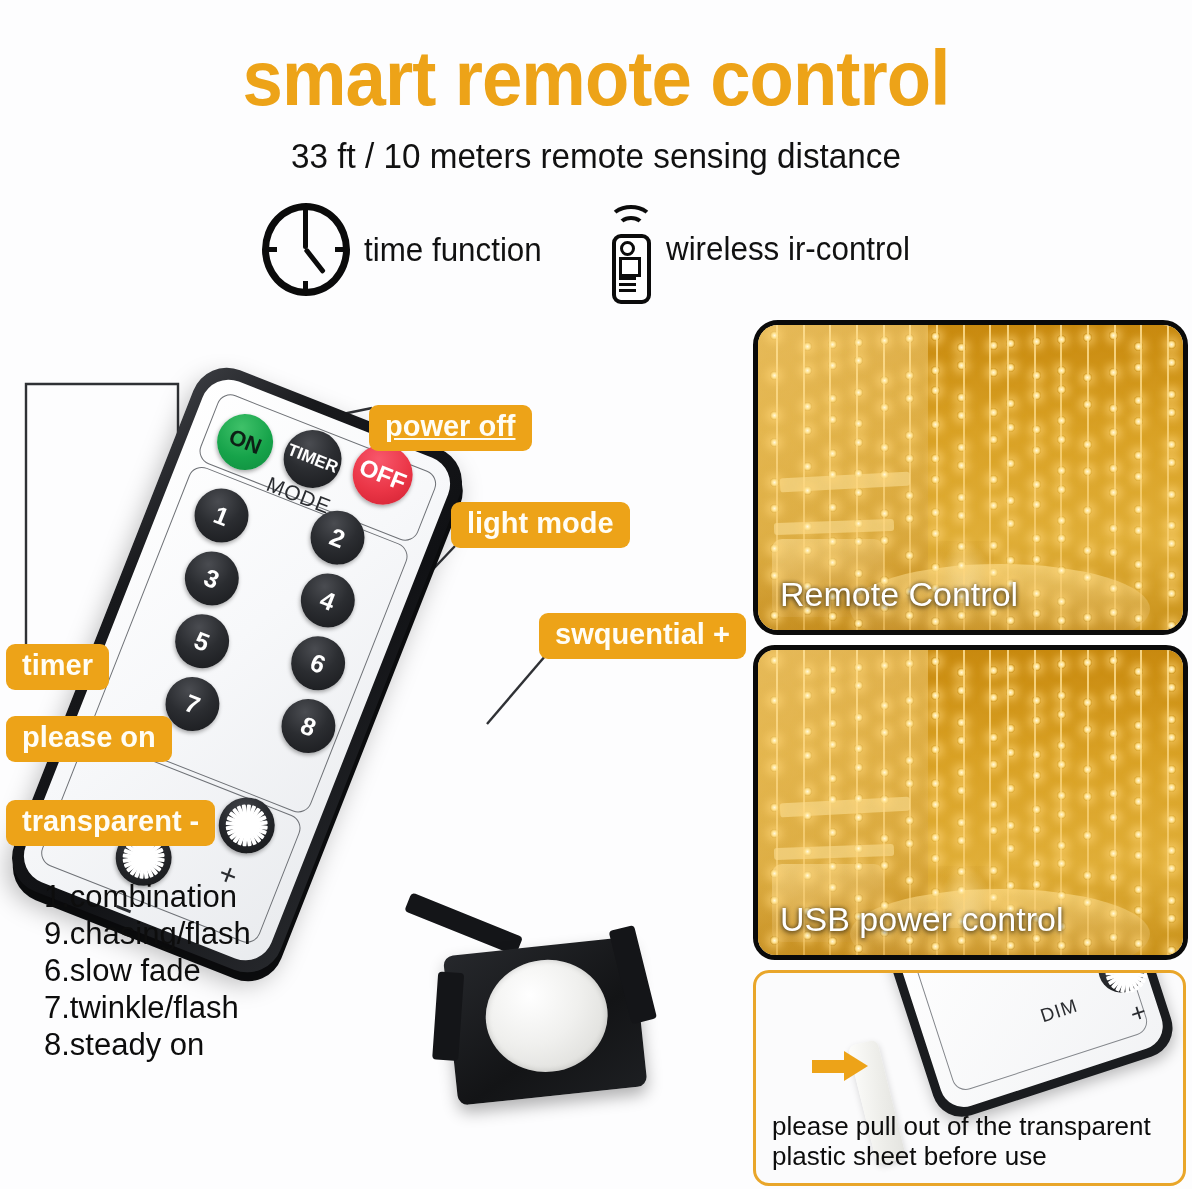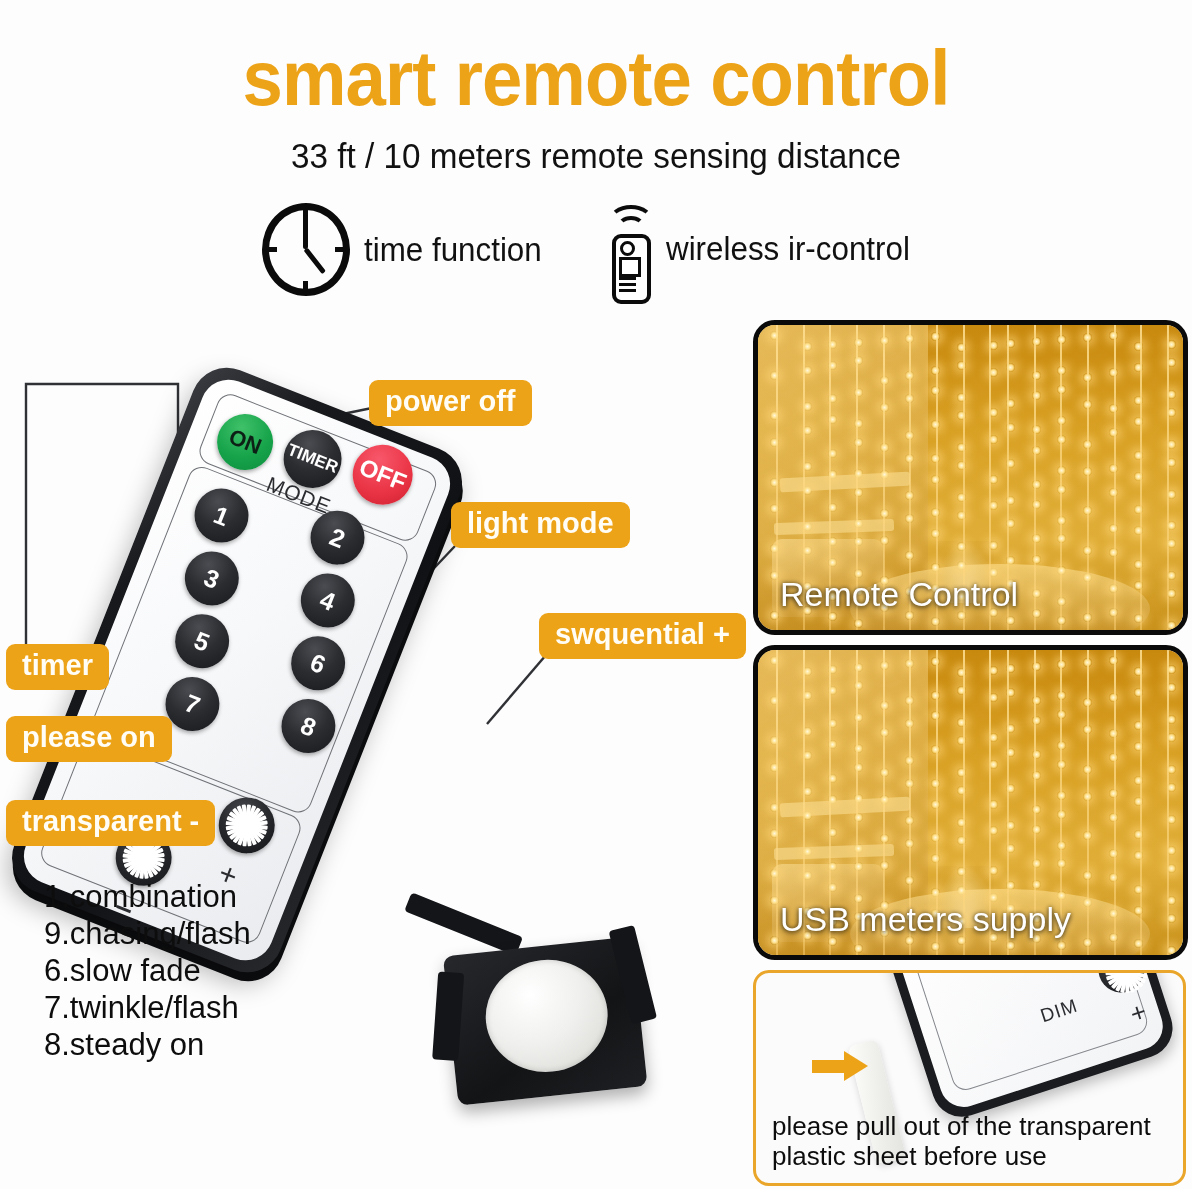--- a/index.html
+++ b/index.html
@@ -130,39 +130,39 @@
 
   
   .callout{
     position:absolute;background:#eda318;color:#fffdf5;border-radius:9px;
     font-size:29px;font-weight:700;padding:7px 16px 9px;white-space:nowrap;
     line-height:1.02;
   }
   #co-timer{left:6px;top:644px;}
   #co-poweron{left:6px;top:716px;}
   #co-brightminus{left:6px;top:800px;}
-  #co-poweroff{left:369px;top:380px;}
+  #co-poweroff{left:369px;top:405px;text-decoration:underline;}
   #co-lightmode{left:451px;top:502px;}
   #co-brightplus{left:539px;top:613px;}
 
   #lead-svg{position:absolute;left:0;top:0;width:1192px;height:1189px;pointer-events:none;}
 
   
   #mode-list{
     position:absolute;left:44px;top:878px;font-size:31px;line-height:37px;
     color:#0d0d0d;font-weight:400;
   }
   #mode-list div{white-space:nowrap;}
 
   
   .panel{position:absolute;overflow:hidden;}
   .panel-photo{
     border:5px solid #0a0a0a;border-radius:22px;
   }
-  #panel1{left:753px;top:320px;width:425px;height:305px;}
+  #panel1{left:753px;top:320px;width:425px;height:305px;border-radius:25px;}
   #panel2{left:753px;top:645px;width:425px;height:305px;}
   #panel3{left:753px;top:970px;width:427px;height:210px;border:3px solid #e9a62a;border-radius:16px;background:#fbfbfc;}
 
   .lights{position:absolute;inset:0;background:
      linear-gradient(180deg,#c8890f 0%,#d9a125 35%,#e0ae38 70%,#c9911b 100%);}
   .room{position:absolute;left:0;top:0;width:40%;height:100%;
      background:linear-gradient(160deg,rgba(255,226,150,.55),rgba(180,120,20,.35));}
   .shelf{position:absolute;background:rgba(255,231,166,.5);border-radius:3px;}
   .sh1{left:22px;top:150px;width:130px;height:14px;transform:rotate(-3deg);}
   .sh2{left:16px;top:196px;width:120px;height:12px;transform:rotate(-2deg);}
@@ -725,21 +725,21 @@
         <div class="bulb" style="left: 409px; top: 83.25px;"></div>
         <div class="bulb" style="left: 409px; top: 114.667px;"></div>
         <div class="bulb" style="left: 409px; top: 133.083px;"></div>
         <div class="bulb" style="left: 409px; top: 164.5px;"></div>
         <div class="bulb" style="left: 409px; top: 195.917px;"></div>
         <div class="bulb" style="left: 409px; top: 214.333px;"></div>
         <div class="bulb" style="left: 409px; top: 245.75px;"></div>
         <div class="bulb" style="left: 409px; top: 264.167px;"></div>
         <div class="bulb" style="left: 409px; top: 295.583px;"></div>
       </div>
-    <div class="panel-caption">USB meters supply</div>
+    <div class="panel-caption">USB power control</div>
   </div>
 
   <div class="panel" id="panel3">
     <div id="p3-remote">
       <div class="p3body"></div>
       <div class="p3face">
         <div class="p3zone"></div>
 
         <div id="p3-wheel">
           <div class="sun" style="width:32px;height:32px">

